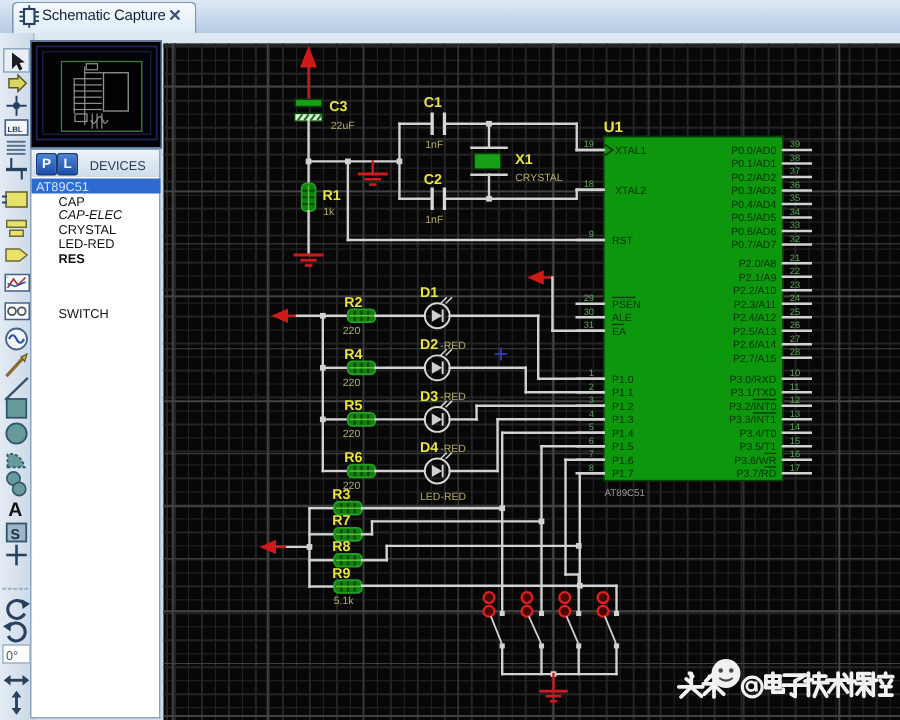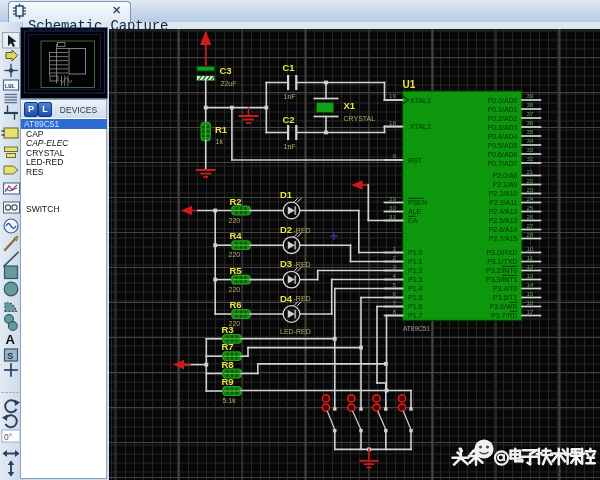--- a/index.html
+++ b/index.html
@@ -1,57 +1,57 @@
 <!DOCTYPE html>
 <html><head><meta charset="utf-8">
 <style>
 html,body{margin:0;padding:0;width:600px;height:480px;overflow:hidden;background:#cfdceb;font-family:"Liberation Sans",sans-serif;}
 #root{position:absolute;inset:0;width:600px;height:480px;}
 .abs{position:absolute;}
 #tabbar{left:0;top:0;width:600px;height:22px;background:linear-gradient(#dfe9f5,#b5cbe3);border-bottom:1px solid #8fa8c5;}
 #tab{left:8px;top:1px;width:121px;height:21px;background:linear-gradient(#f6fafd,#dfeaf4);border:1px solid #7a96b8;border-bottom:none;border-radius:4px 4px 0 0;}
-#tabtxt{left:28px;top:18px;font-size:14px;letter-spacing:-0.15px;color:#10253d;font-family:Liberation Mono, monospace;}
+#tabtxt{left:28px;top:5px;font-size:10px;letter-spacing:-0.15px;color:#10253d;}
 #tabx{left:112px;top:4px;font-size:11px;color:#3a5574;font-weight:bold;}
 #band{left:0;top:22px;width:600px;height:7px;background:#dde7f2;}
 #toolbar{left:0;top:22px;width:22px;height:458px;background:linear-gradient(90deg,#e3ebf4,#ccd9e8);border-right:1px solid #a9bbce;}
 #canvas{left:109px;top:29px;width:491px;height:451px;background-color:#070707;
 background-image:
 repeating-linear-gradient(to right,#434343 0 1px,transparent 1px 63.5px),
 repeating-linear-gradient(to bottom,#424242 0 1px,transparent 1px 35px),
 repeating-linear-gradient(to right,#242424 0 1px,transparent 1px 9px),
 repeating-linear-gradient(to bottom,#242424 0 1px,transparent 1px 9px);
 background-position:5.5px 0,0 28px,7px 0,0 1.5px;}
 #preview{left:20px;top:27px;width:86px;height:70px;background:#020204;border:1px solid #5a7a9a;}
 #devhdr{left:20px;top:99px;width:85px;height:18px;background:linear-gradient(#eef3f9,#cddcec);border:1px solid #8aa4c0;}
 .pbtn{top:2px;width:12px;height:13px;background:linear-gradient(#4a84d8,#1c4fa8);border:1px solid #143a80;border-radius:2px;color:#fff;font-size:9px;font-weight:bold;text-align:center;line-height:13px;}
 #devtitle{left:30px;top:4.5px;width:55px;font-size:8.5px;color:#2a3a4c;text-align:center;}
 #list{left:20px;top:118px;width:85px;height:360px;background:#ffffff;border:1px solid #8aa4c0;border-top:none;}
 #sel{left:0px;top:1px;width:83px;height:10px;background:#2e6bd0;color:#cfe2ff;font-size:8.5px;line-height:10px;padding-left:3px;}
-.li{left:5px;width:80px;height:9.4px;font-size:8.5px;line-height:9.4px;color:#111;}
+.li{left:18px;width:80px;height:9.4px;font-size:8.5px;line-height:9.4px;color:#111;}
 </style></head>
 <body>
 <div id="root">
 <div id="tabbar" class="abs"></div>
 <div id="tab" class="abs"></div>
 <div id="band" class="abs"></div>
 <div id="toolbar" class="abs"></div>
 <div id="canvas" class="abs"></div>
 <div id="preview" class="abs"></div>
 <div id="devhdr" class="abs">
   <div class="pbtn abs" style="left:3px;">P</div>
   <div class="pbtn abs" style="left:17px;">L</div>
   <div id="devtitle" class="abs">DEVICES</div>
 </div>
 <div id="list" class="abs">
   <div id="sel" class="abs">AT89C51</div>
   <div class="li abs" style="top:11.5px;">CAP</div>
   <div class="li abs" style="top:21px;font-style:italic;">CAP-ELEC</div>
   <div class="li abs" style="top:30.5px;">CRYSTAL</div>
   <div class="li abs" style="top:40px;">LED-RED</div>
-  <div class="li abs" style="top:49.5px;">RES</div>
+  <div class="li abs" style="top:49.5px;font-weight:bold;">RES</div>
   <div class="li abs" style="top:59px;margin-top:28px;">SWITCH</div>
 </div>
 <div id="tabtxt" class="abs">Schematic Capture</div>
 <div id="tabx" class="abs">✕</div>
 <svg class="abs" style="left:0;top:0;" width="600" height="480" viewBox="0 0 600 480">
 <defs>
         <filter id="wmb" x="-5%" y="-5%" width="110%" height="110%">
           <feGaussianBlur stdDeviation="0.35"></feGaussianBlur>
         </filter>
       </defs>

